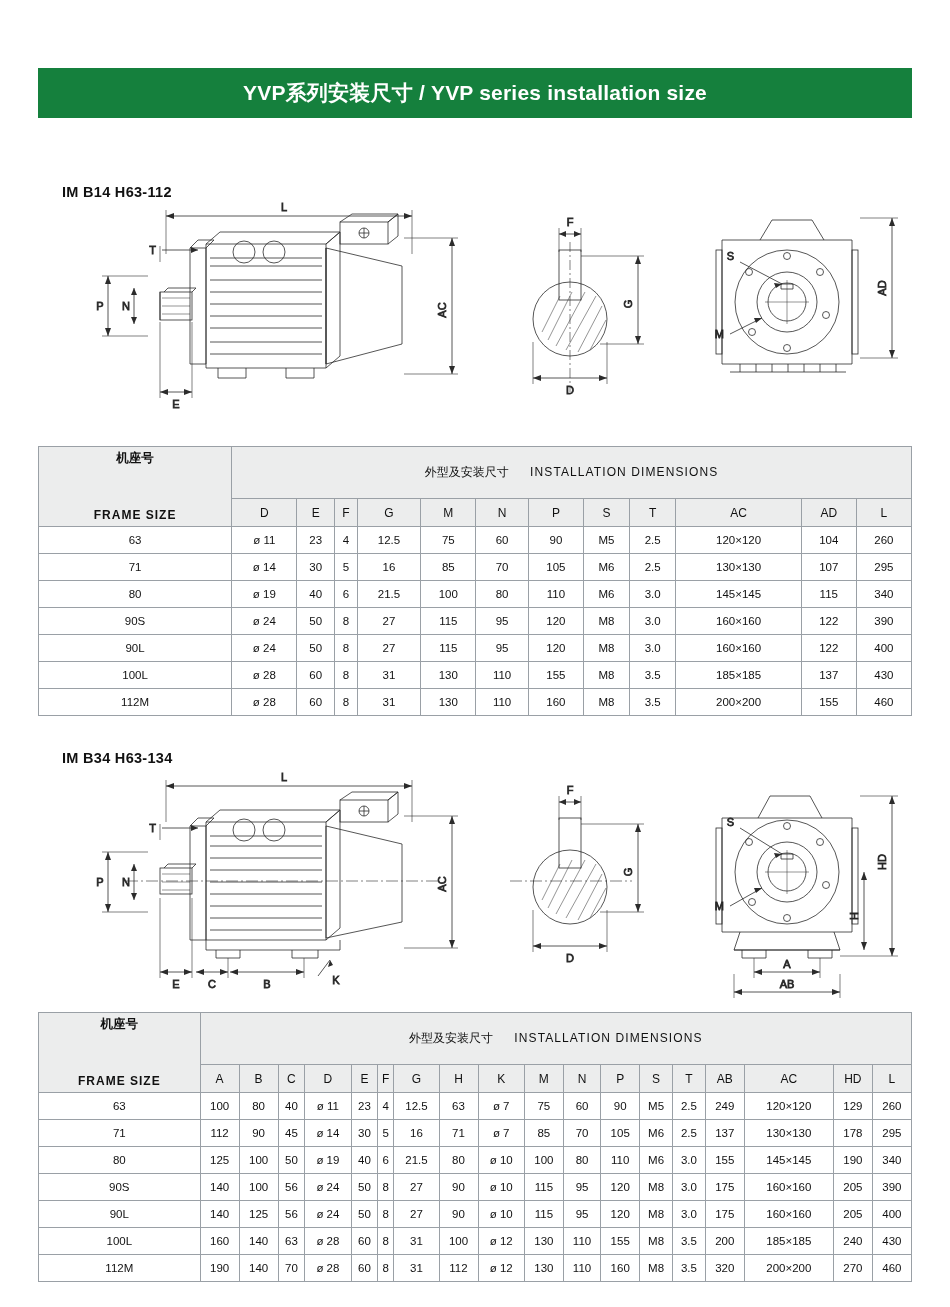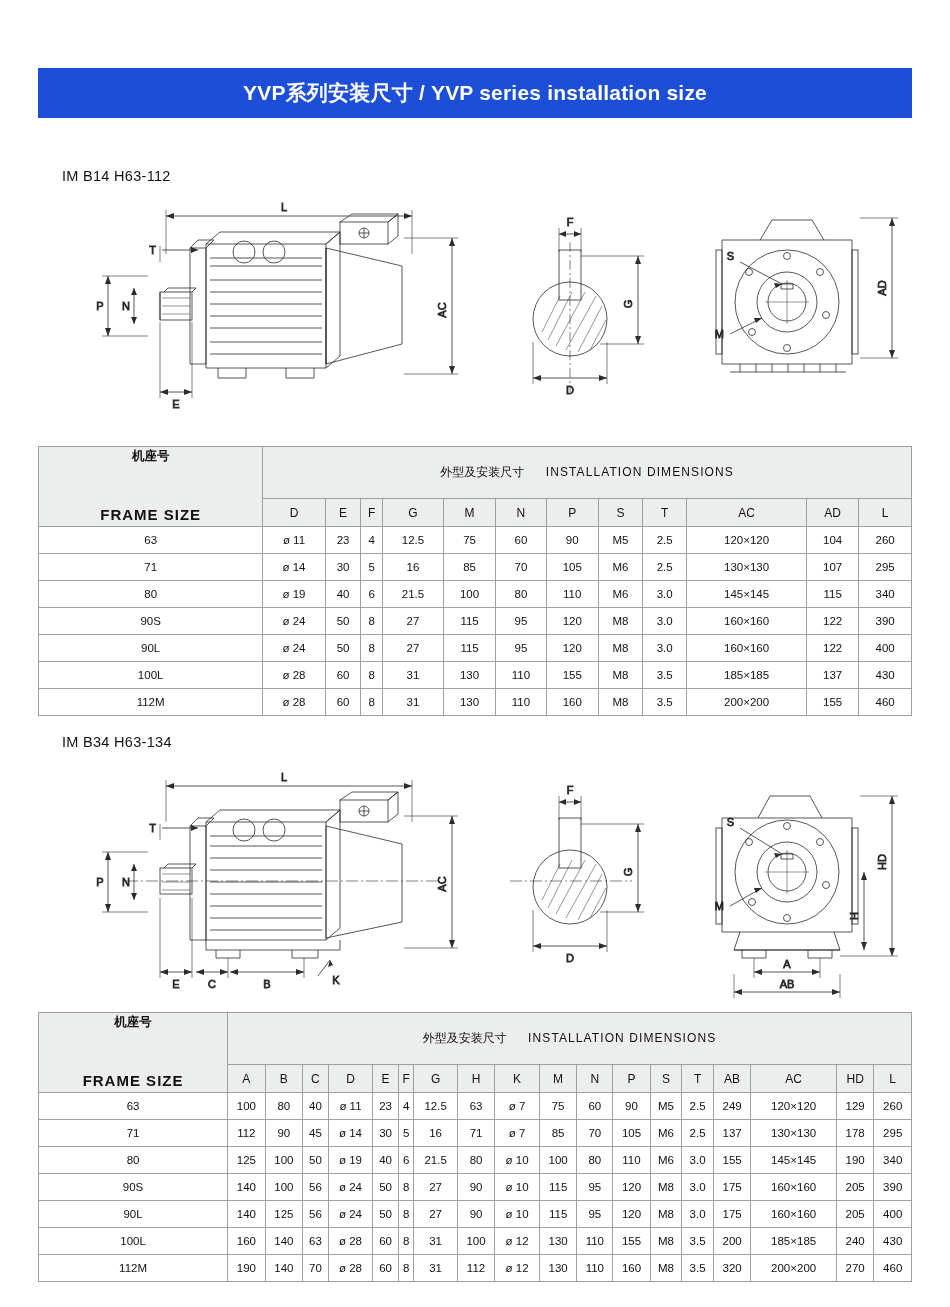--- a/index.html
+++ b/index.html
@@ -14,38 +14,39 @@
     width: 950px; height: 1307px;
     background: #ffffff;
     overflow: hidden;
   }
 
   
   .banner {
     position: absolute;
     left: 38px; top: 68px;
     width: 874px; height: 50px;
-    background: #1d4ed8;
+    background: #15803d;
     display: flex; align-items: center; justify-content: center;
   }
   .banner-title {
     color: #ffffff;
     font-size: 21px;
     font-weight: bold;
     letter-spacing: 0.2px;
     white-space: nowrap;
   }
 
   
   .section-title {
     position: absolute;
     font-size: 14.5px;
-    font-weight: normal;
+    font-weight: bold;
     color: #111;
     letter-spacing: 0.3px;
+    margin-top: 16px;
   }
   #sec1-title { left: 62px; top: 168px; }
   #sec2-title { left: 62px; top: 734px; }
 
   
   .figure {
     position: absolute;
     left: 40px;
     width: 872px;
   }
@@ -81,21 +82,21 @@
     height: 28px;
     background: #eceded;
     font-weight: normal;
     font-size: 12px;
   }
   .frame-head {
     line-height: 1.35;
     font-weight: bold;
   }
   .frame-head .cn { font-size: 12.5px; display: block; }
-  .frame-head .en { font-size: 15px; display: block; letter-spacing: 1px; margin-top: 40px; }
+  .frame-head .en { font-size: 12px; display: block; letter-spacing: 1px; margin-top: 40px; }
   .inst-head {
     font-weight: normal;
     font-size: 12.5px;
   }
   .inst-head .cn { margin-right: 18px; }
   .inst-head .en { letter-spacing: 1.1px; font-size: 12px; text-align: center; }
   table.dim td.firstcol { background:#fff; }
   table.dim tbody tr td { background: #ffffff; }
 
   

